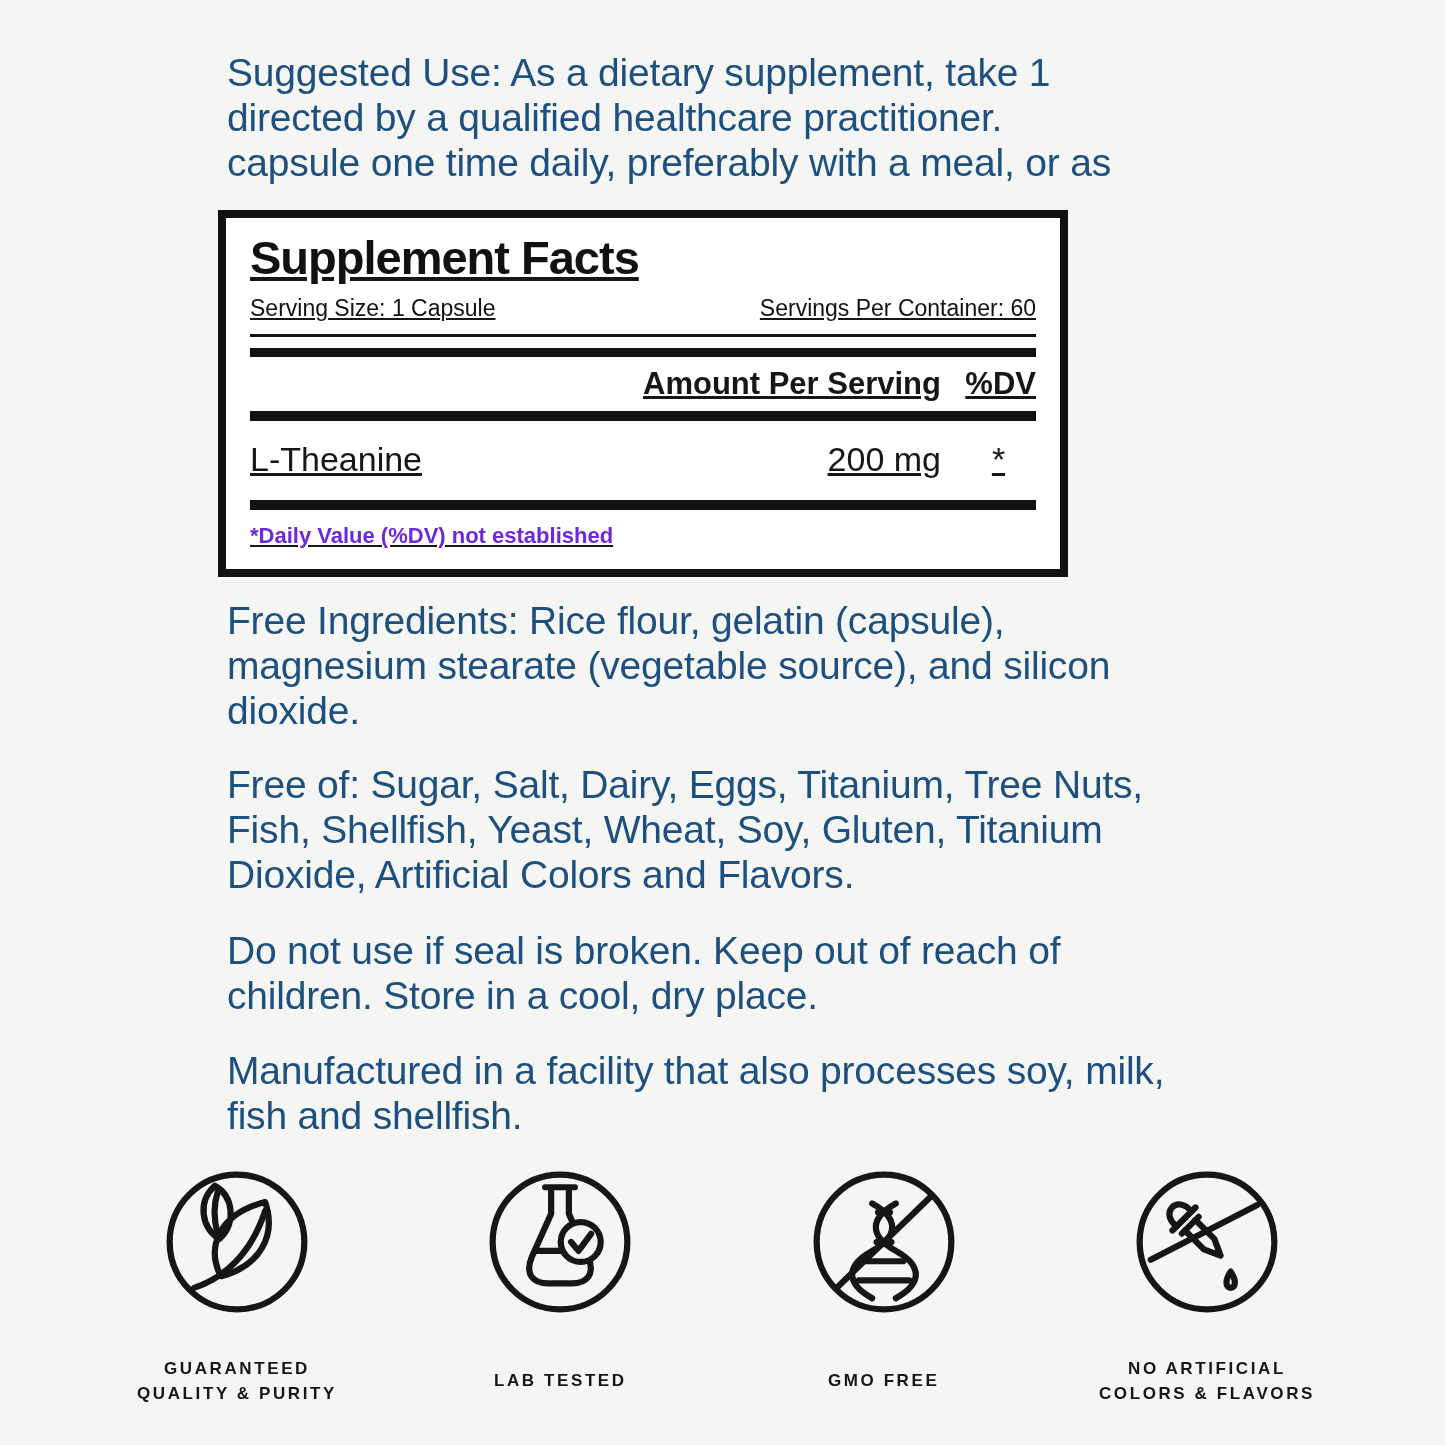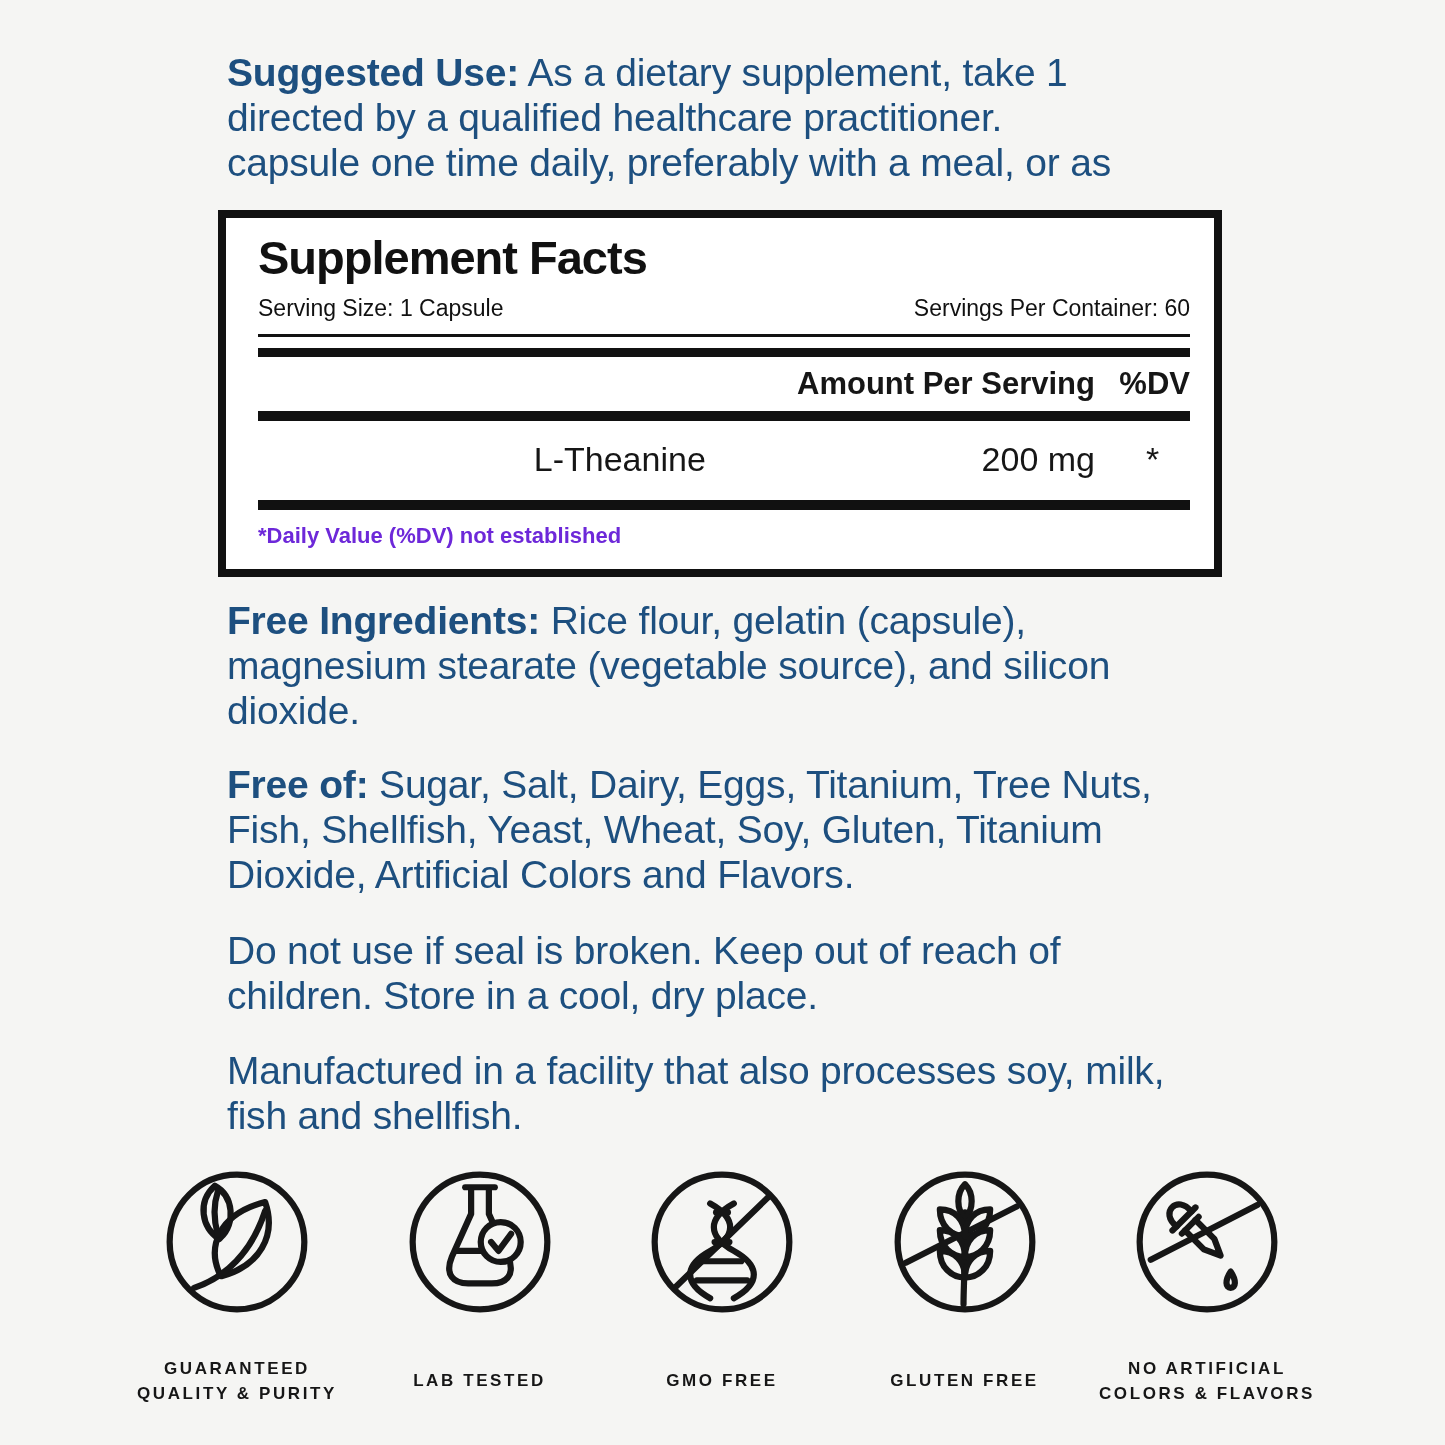--- a/index.html
+++ b/index.html
@@ -11,29 +11,30 @@
     overflow:hidden;
   }
   .abs{position:absolute;}
   
   .para{
     color:#1d4f7f;
     font-size:39px;
     line-height:45px;
     letter-spacing:-0.2px;
   }
-  .para .lead{font-weight:bold;}
+  .para .lead{font-weight:normal;}
   .bl{display:block;}
   
   .facts{
-    left:218px;top:210px;width:1004px;
+    left:218px;top:210px;width:850px;
     background:#ffffff;
     border:8px solid #111;
     box-sizing:border-box;
-    padding:8px 24px 0 32px;
+    padding:8px 24px 0 24px;
+    text-decoration:underline;
   }
   .facts-title{
     font-size:47px;font-weight:bold;letter-spacing:-1px;
     margin:4px 0 10px 0;color:#111;
   }
   .serving-row{
     display:flex;justify-content:space-between;
     font-size:23px;color:#111;
     margin-bottom:12px;
   }
@@ -42,21 +43,21 @@
   .bar{height:9px;background:#111;}
   .bar2{height:10px;background:#111;}
   .facts-grid{
     display:grid;grid-template-columns:1fr auto 95px;
     align-items:center;
   }
   .hdr-row{padding:9px 0;}
   .hdr-amount{font-weight:bold;font-size:31px;text-align:right;margin-left:31px;}
   .hdr-dv{font-weight:bold;font-size:31px;text-align:right;}
   .nutrient-row{padding:19px 0 21px 0;font-size:34px;}
-  .nutrient-name{text-align:center;}
+  .nutrient-name{text-align:left;}
   .nutrient-amount{text-align:right;}
   .nutrient-dv{text-align:center;padding-left:20px;}
   .footnote{
     font-weight:bold;font-size:22px;
     padding:13px 0 20px 0;color:#6d28d9;
   }
   
   .badges{
     left:116px;top:1168px;width:1212px;
     display:flex;justify-content:space-between;
@@ -182,41 +183,20 @@
         <path d="M33,76 H67"></path>
       </g>
     </svg>
     <div class="badge-label">
       <span>
         <span class="bl">GMO FREE</span>
       </span>
     </div>
   </div>
 
-  <div class="badge">
-    <svg width="148" height="148" viewBox="0 0 100 100">
-      <g fill="none" stroke="#161616" stroke-width="4.2" stroke-linecap="round" stroke-linejoin="round">
-        <circle cx="50" cy="50" r="45.5"></circle>
-        <path d="M85,26 L10,64"></path>
-        <path d="M49,92 C49,80 50,72 50,30"></path>
-        <path d="M50,34 C44,28 44,17 50,11 C56,17 56,28 50,34 Z"></path>
-        <path d="M50,46 C41,46 33,39 33,28 C43,28 50,35 50,46 Z"></path>
-        <path d="M50,46 C59,46 67,39 67,28 C57,28 50,35 50,46 Z"></path>
-        <path d="M50,60 C41,60 33,53 33,42 C43,42 50,49 50,60 Z"></path>
-        <path d="M50,60 C59,60 67,53 67,42 C57,42 50,49 50,60 Z"></path>
-        <path d="M50,74 C41,74 33,67 33,56 C43,56 50,63 50,74 Z"></path>
-        <path d="M50,74 C59,74 67,67 67,56 C57,56 50,63 50,74 Z"></path>
-      </g>
-    </svg>
-    <div class="badge-label">
-      <span>
-        <span class="bl">GLUTEN FREE</span>
-      </span>
-    </div>
-  </div>
 
   <div class="badge">
     <svg width="148" height="148" viewBox="0 0 100 100">
       <g fill="none" stroke="#161616" stroke-width="4.2" stroke-linecap="round" stroke-linejoin="round">
         <circle cx="50" cy="50" r="45.5"></circle>
         <path d="M84,25 L12,62"></path>
         <g transform="rotate(-45 50 50)">
           <path d="M43,28 C41,13 59,13 57,28"></path>
           <path d="M39,28 H61"></path>
           <path d="M42,34 H58"></path>

